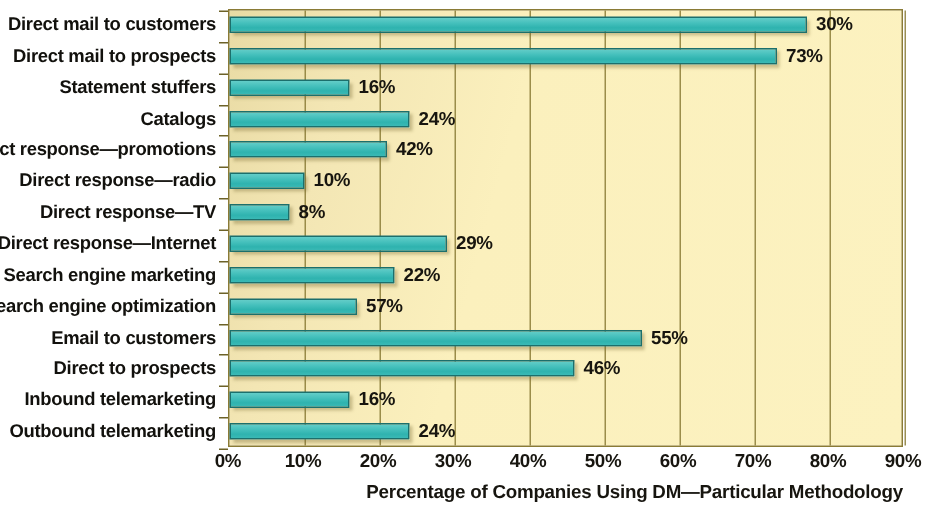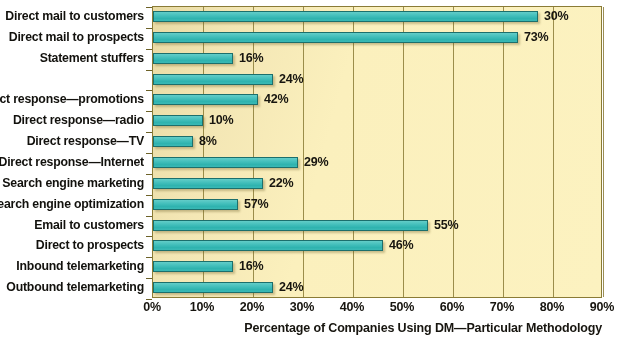--- a/index.html
+++ b/index.html
@@ -140,20 +140,21 @@
 </style>
 </head>
 <body>
 
 <div id="chart-root">
 
   <div class="cat-labels">
       <div class="cat-label" style="top: 0px;">Direct mail to customers</div>
       <div class="cat-label" style="top: 20.8571px;">Direct mail to prospects</div>
       <div class="cat-label" style="top: 41.7143px;">Statement stuffers</div>
+      <div class="cat-label" style="top: 62.5714px;">Catalogs</div>
       <div class="cat-label" style="top: 83.4286px;">Direct response—promotions</div>
       <div class="cat-label" style="top: 104.286px;">Direct response—radio</div>
       <div class="cat-label" style="top: 125.143px;">Direct response—TV</div>
       <div class="cat-label" style="top: 146px;">Direct response—Internet</div>
       <div class="cat-label" style="top: 166.857px;">Search engine marketing</div>
       <div class="cat-label" style="top: 187.714px;">Search engine optimization</div>
       <div class="cat-label" style="top: 208.571px;">Email to customers</div>
       <div class="cat-label" style="top: 229.429px;">Direct to prospects</div>
       <div class="cat-label" style="top: 250.286px;">Inbound telemarketing</div>
       <div class="cat-label" style="top: 271.143px;">Outbound telemarketing</div>

